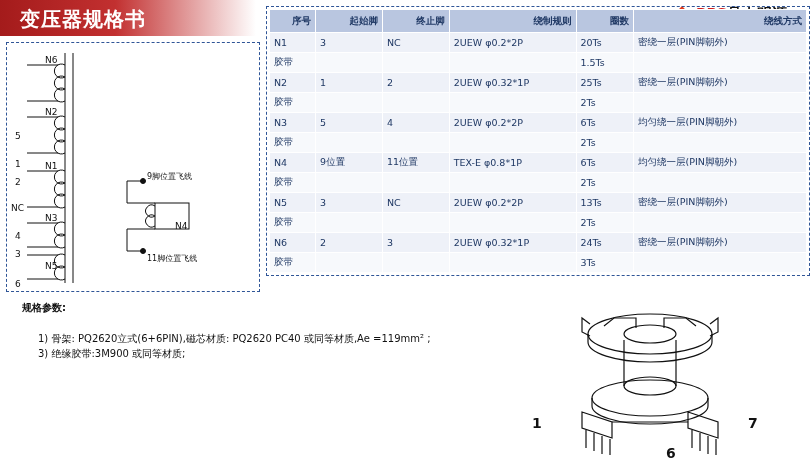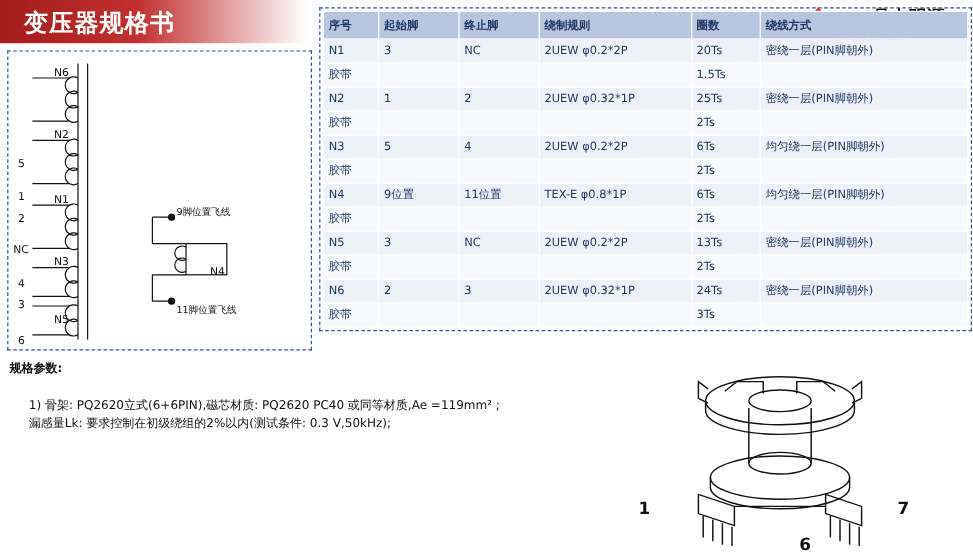--- a/index.html
+++ b/index.html
@@ -36,33 +36,33 @@
   .schematic svg{position:absolute;left:0;top:0;}
 
   
   .table-wrap{
     position:absolute;left:266px;top:6px;width:538px;
     border:1px dashed #2f5597;padding:2px;
   }
   table{border-collapse:collapse;width:100%;font-size:9.5px;}
   th{
     background:#b9c6e0;color:#1f3864;font-weight:bold;
-    border:1px solid #ffffff;padding:3px 4px;text-align:left;height:16px;
+    border:1px solid #ffffff;padding:3px 4px;text-align:right;height:16px;
   }
   td{
     border:1px solid #ffffff;padding:2px 4px;height:15px;color:#1f3864;
   }
   tr.row-main td{background:#eef1f8;}
   tr.row-tape td{background:#f7f9fc;}
   col.c0{width:40px;}col.c1{width:58px;}col.c2{width:58px;}
   col.c3{width:110px;}col.c4{width:50px;}col.c5{width:150px;}
 
   
   .spec{
-    position:absolute;left:8px;top:300px;width:470px;
+    position:absolute;left:22px;top:300px;width:470px;
     font-size:10px;color:#111;line-height:15px;
   }
   .spec .spec-title{font-weight:bold;margin-bottom:2px;}
   .spec ol{margin:16px;padding:0;list-style:none;}
   .spec li{white-space:nowrap;}
 
   
   .bobbin{position:absolute;left:520px;top:300px;width:285px;height:160px;}
   .bobbin svg{position:absolute;left:0;top:0;}
 </style>
@@ -265,21 +265,21 @@
         <td></td>
       </tr>
     </tbody>
   </table>
 </div>
 
 <div class="spec">
   <div class="spec-title">规格参数:</div>
   <ol>
     <li>1) 骨架: PQ2620立式(6+6PIN),磁芯材质: PQ2620 PC40 或同等材质,Ae =119mm² ;</li>
-    <li>漏感量Lk: 要求控制在初级绕组的2%以内(测试条件: 0.3 V,50kHz);</li>
+    <li>3) 绝缘胶带:3M900 或同等材质;</li>
   </ol>
 </div>
 
 <div class="bobbin">
   <svg width="285" height="160" viewBox="0 0 285 160">
     <g stroke="#111" stroke-width="1.2" fill="none">
 
       <ellipse cx="130" cy="34" rx="62" ry="20"></ellipse>
       <ellipse cx="130" cy="34" rx="26" ry="9"></ellipse>
 

